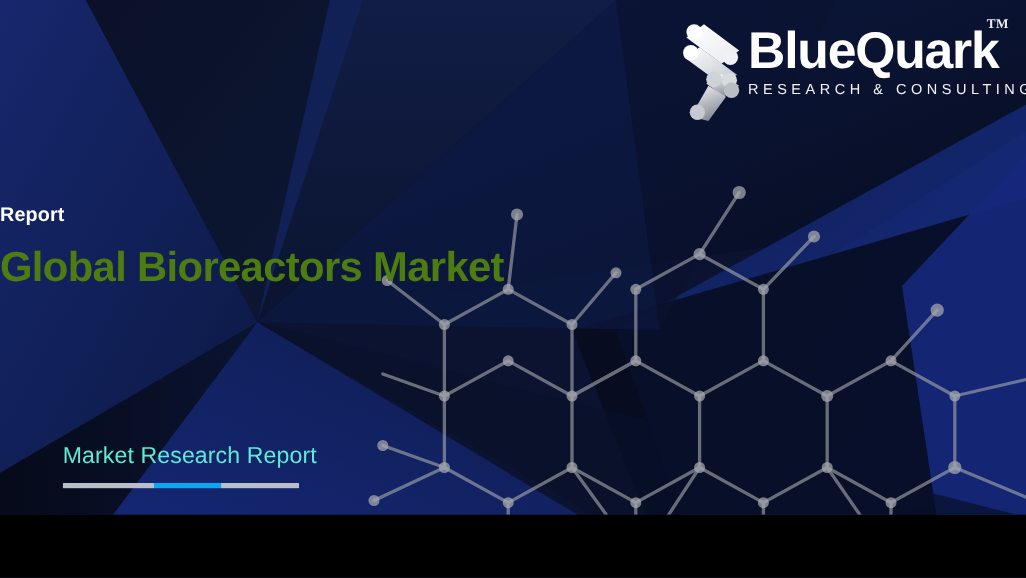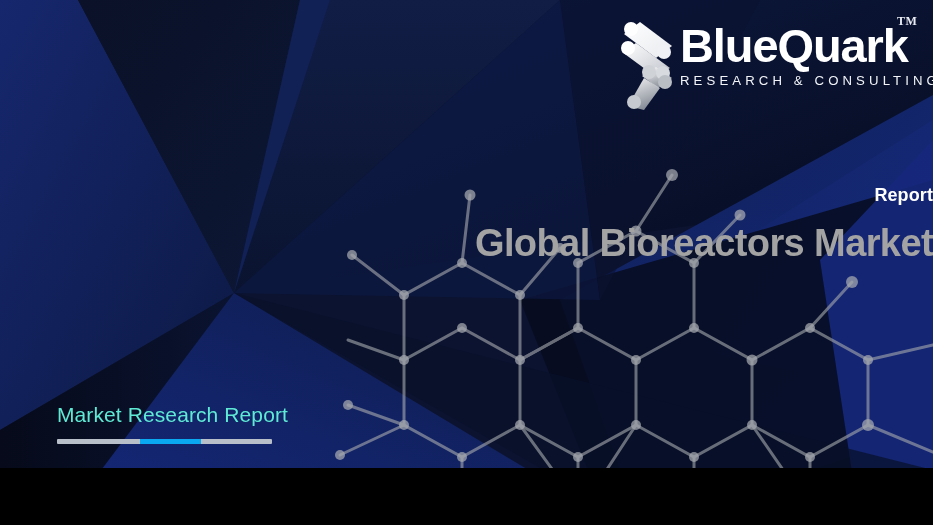--- a/index.html
+++ b/index.html
@@ -85,37 +85,37 @@
     letter-spacing: 0.4px;
     font-family: Liberation Serif, serif;
   }
 
   
   .title-group {
     position: absolute;
     left: 0;
     top: 184px;
     width: 933px;
-    text-align: right;
+    text-align: left;
   }
   .report-kicker {
     display: block;
     font-size: 18px;
     line-height: 22px;
     font-weight: 700;
     color: #ffffff;
     letter-spacing: 0.1px;
   }
   .report-title {
     display: block;
     margin-top: 14px;
     font-size: 38px;
     line-height: 46px;
     font-weight: 700;
-    color: #a3a3a3;
+    color: #4d7c0f;
     letter-spacing: -0.6px;
   }
 
   
   .footer-block {
     position: absolute;
     left: 57px;
     bottom: 24px;
     width: 300px;
   }

